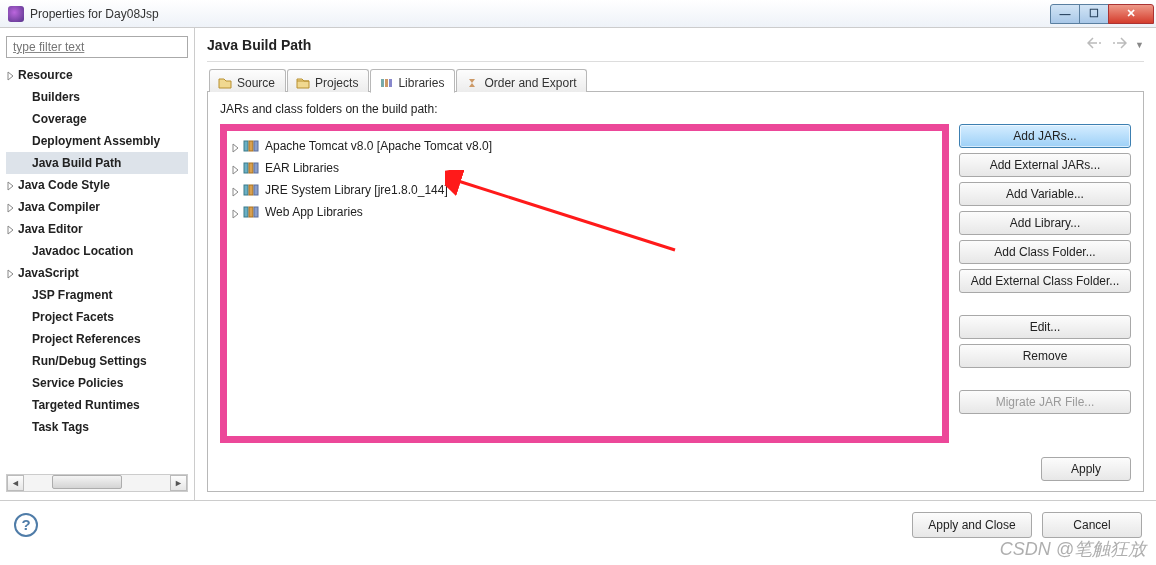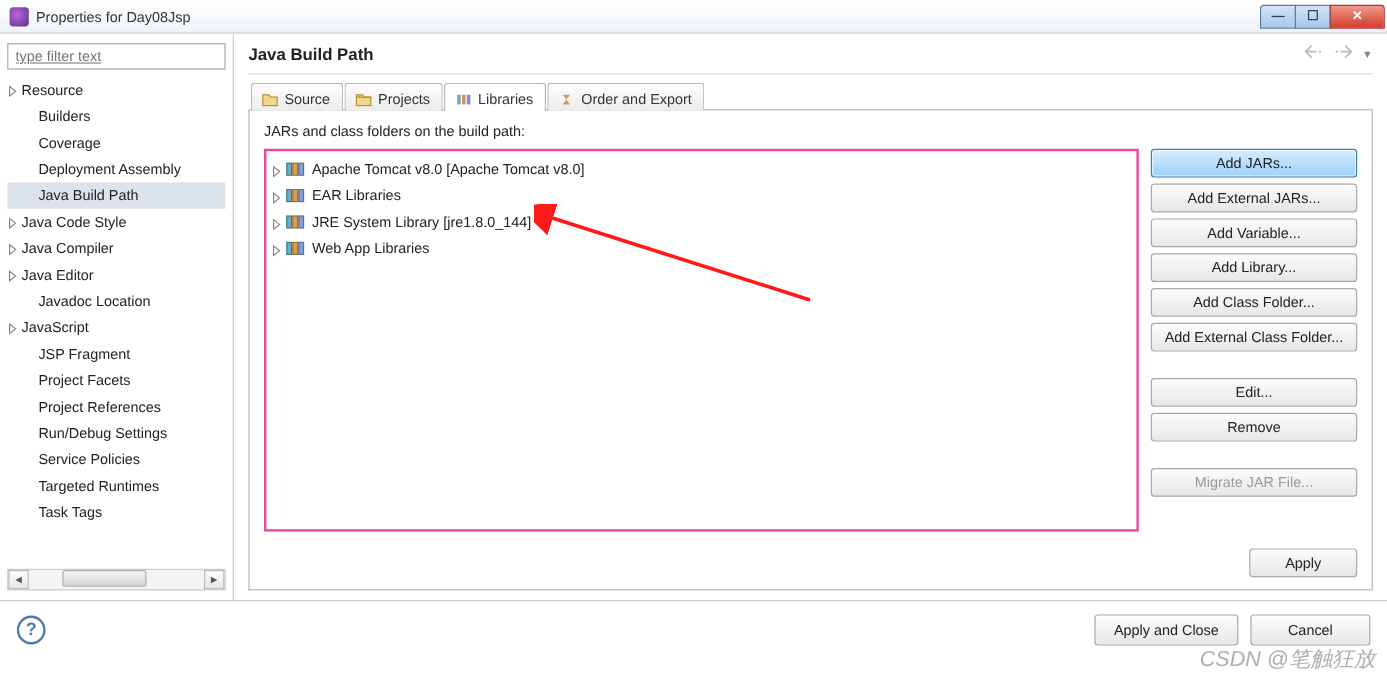--- a/index.html
+++ b/index.html
@@ -10,21 +10,21 @@
 .titlebar .title { color: #333; flex: 1; }
 .winbtns { display: flex; height: 20px; }
 .winbtn { width: 30px; height: 20px; border: 1px solid #5a7fa0; background: linear-gradient(#d2e4f5, #a9c8e8); margin-left: -1px; display: flex; align-items: center; justify-content: center; color: #2b4560; font-weight: bold; font-size: 11px;}
 .winbtn.close { width: 46px; background: linear-gradient(#e98, #d43c2c); border-color: #a33; color: #fff; border-top-right-radius: 3px;}
 .winbtn.min { border-top-left-radius: 3px;}
 
 .mainrow { display: flex; height: 472px; }
 
 .leftpanel { width: 195px; border-right: 1px solid #ccc; padding: 8px 6px; display: flex; flex-direction: column; }
 .filterbox { width: 100%; height: 22px; border: 1px solid #aaa; padding: 2px 6px; color: #888; background: #fff; text-decoration: underline; }
-.treewrap { flex: 1; overflow: hidden; margin-top: 6px; position: relative; }
+.treewrap { flex: 1; overflow: hidden; margin-top: 6px; position: relative; font-weight: bold; }
 .tree { list-style: none; }
 .tree li { padding: 2px 0 2px 12px; white-space: nowrap; color: #222; cursor: default; position: relative; line-height: 18px; }
 .tree li.lvl2 { padding-left: 26px; }
 .tree li.sel { background: #dde3ea; }
 .tree .tw { position: absolute; left: 0; top: 4px; width: 10px; height: 10px; }
 .tw svg { width: 10px; height: 10px; }
 .hscroll { height: 18px; border: 1px solid #ccc; background: #f4f4f4; display: flex; align-items: center; }
 .hscroll .arrow { width: 17px; height: 16px; background: linear-gradient(#fdfdfd,#e6e6e6); border: 1px solid #bbb; display:flex; align-items:center; justify-content:center; color:#555; font-size:9px;}
 .hscroll .track { flex:1; position: relative; height:16px; }
 .hscroll .thumb { position: absolute; left: 28px; width: 70px; top:0; height:14px; background: linear-gradient(#f4f4f4,#d4d4d4); border:1px solid #adadad; border-radius:2px;}
@@ -37,21 +37,21 @@
 .sep { height: 1px; background: #ddd; margin-bottom: 6px; }
 
 .tabrow { display: flex; border-bottom: 1px solid #b8b8b8; height: 24px; padding-left: 2px; }
 .tab { border: 1px solid #b8b8b8; border-bottom: none; background: linear-gradient(#fdfdfd,#ececec); padding: 3px 10px 0 8px; margin-right: 1px; border-radius: 3px 3px 0 0; display: flex; align-items: center; gap: 5px; color: #333; position: relative; top: 1px; height: 23px;}
 .tab.active { background: #fff; border-bottom: 1px solid #fff; height: 24px; }
 .tab .ticon { width: 14px; height: 12px; }
 
 .tabbody { border: 1px solid #b8b8b8; border-top: none; flex: 1; padding: 10px 12px; display: flex; flex-direction: column; gap: 6px; }
 .instr { color: #222; margin-bottom: 2px; }
 .listandbtns { display: flex; gap: 10px; flex: 1; }
-.listbox { flex: 1; border: 2px solid #ec4899; background: #fff; padding: 4px 2px; position: relative; }
+.listbox { flex: 1; border: 7px solid #ec4899; background: #fff; padding: 4px 2px; position: relative; }
 .libitem { display: flex; align-items: center; padding: 2px 4px 2px 14px; gap: 6px; color: #222; line-height: 18px; position: relative;}
 .libitem .tw2 { position: absolute; left: 2px; top: 5px; }
 .libicon { width: 16px; height: 14px; }
 
 .btncol { width: 172px; display: flex; flex-direction: column; gap: 5px; }
 .wbtn { height: 24px; border: 1px solid #a8a8a8; background: linear-gradient(#fcfcfc,#e7e7e7); border-radius: 3px; color: #222; cursor: default; display:flex; align-items:center; justify-content:center;text-align:right;}
 .wbtn.primary { background: linear-gradient(#d5edff,#9dd0f7); border-color: #3c7fb1; box-shadow: inset 0 0 0 1px rgba(255,255,255,0.6);}
 .wbtn.disabled { color: #9a9a9a; }
 .btncol .spacer { height: 12px; }
 

